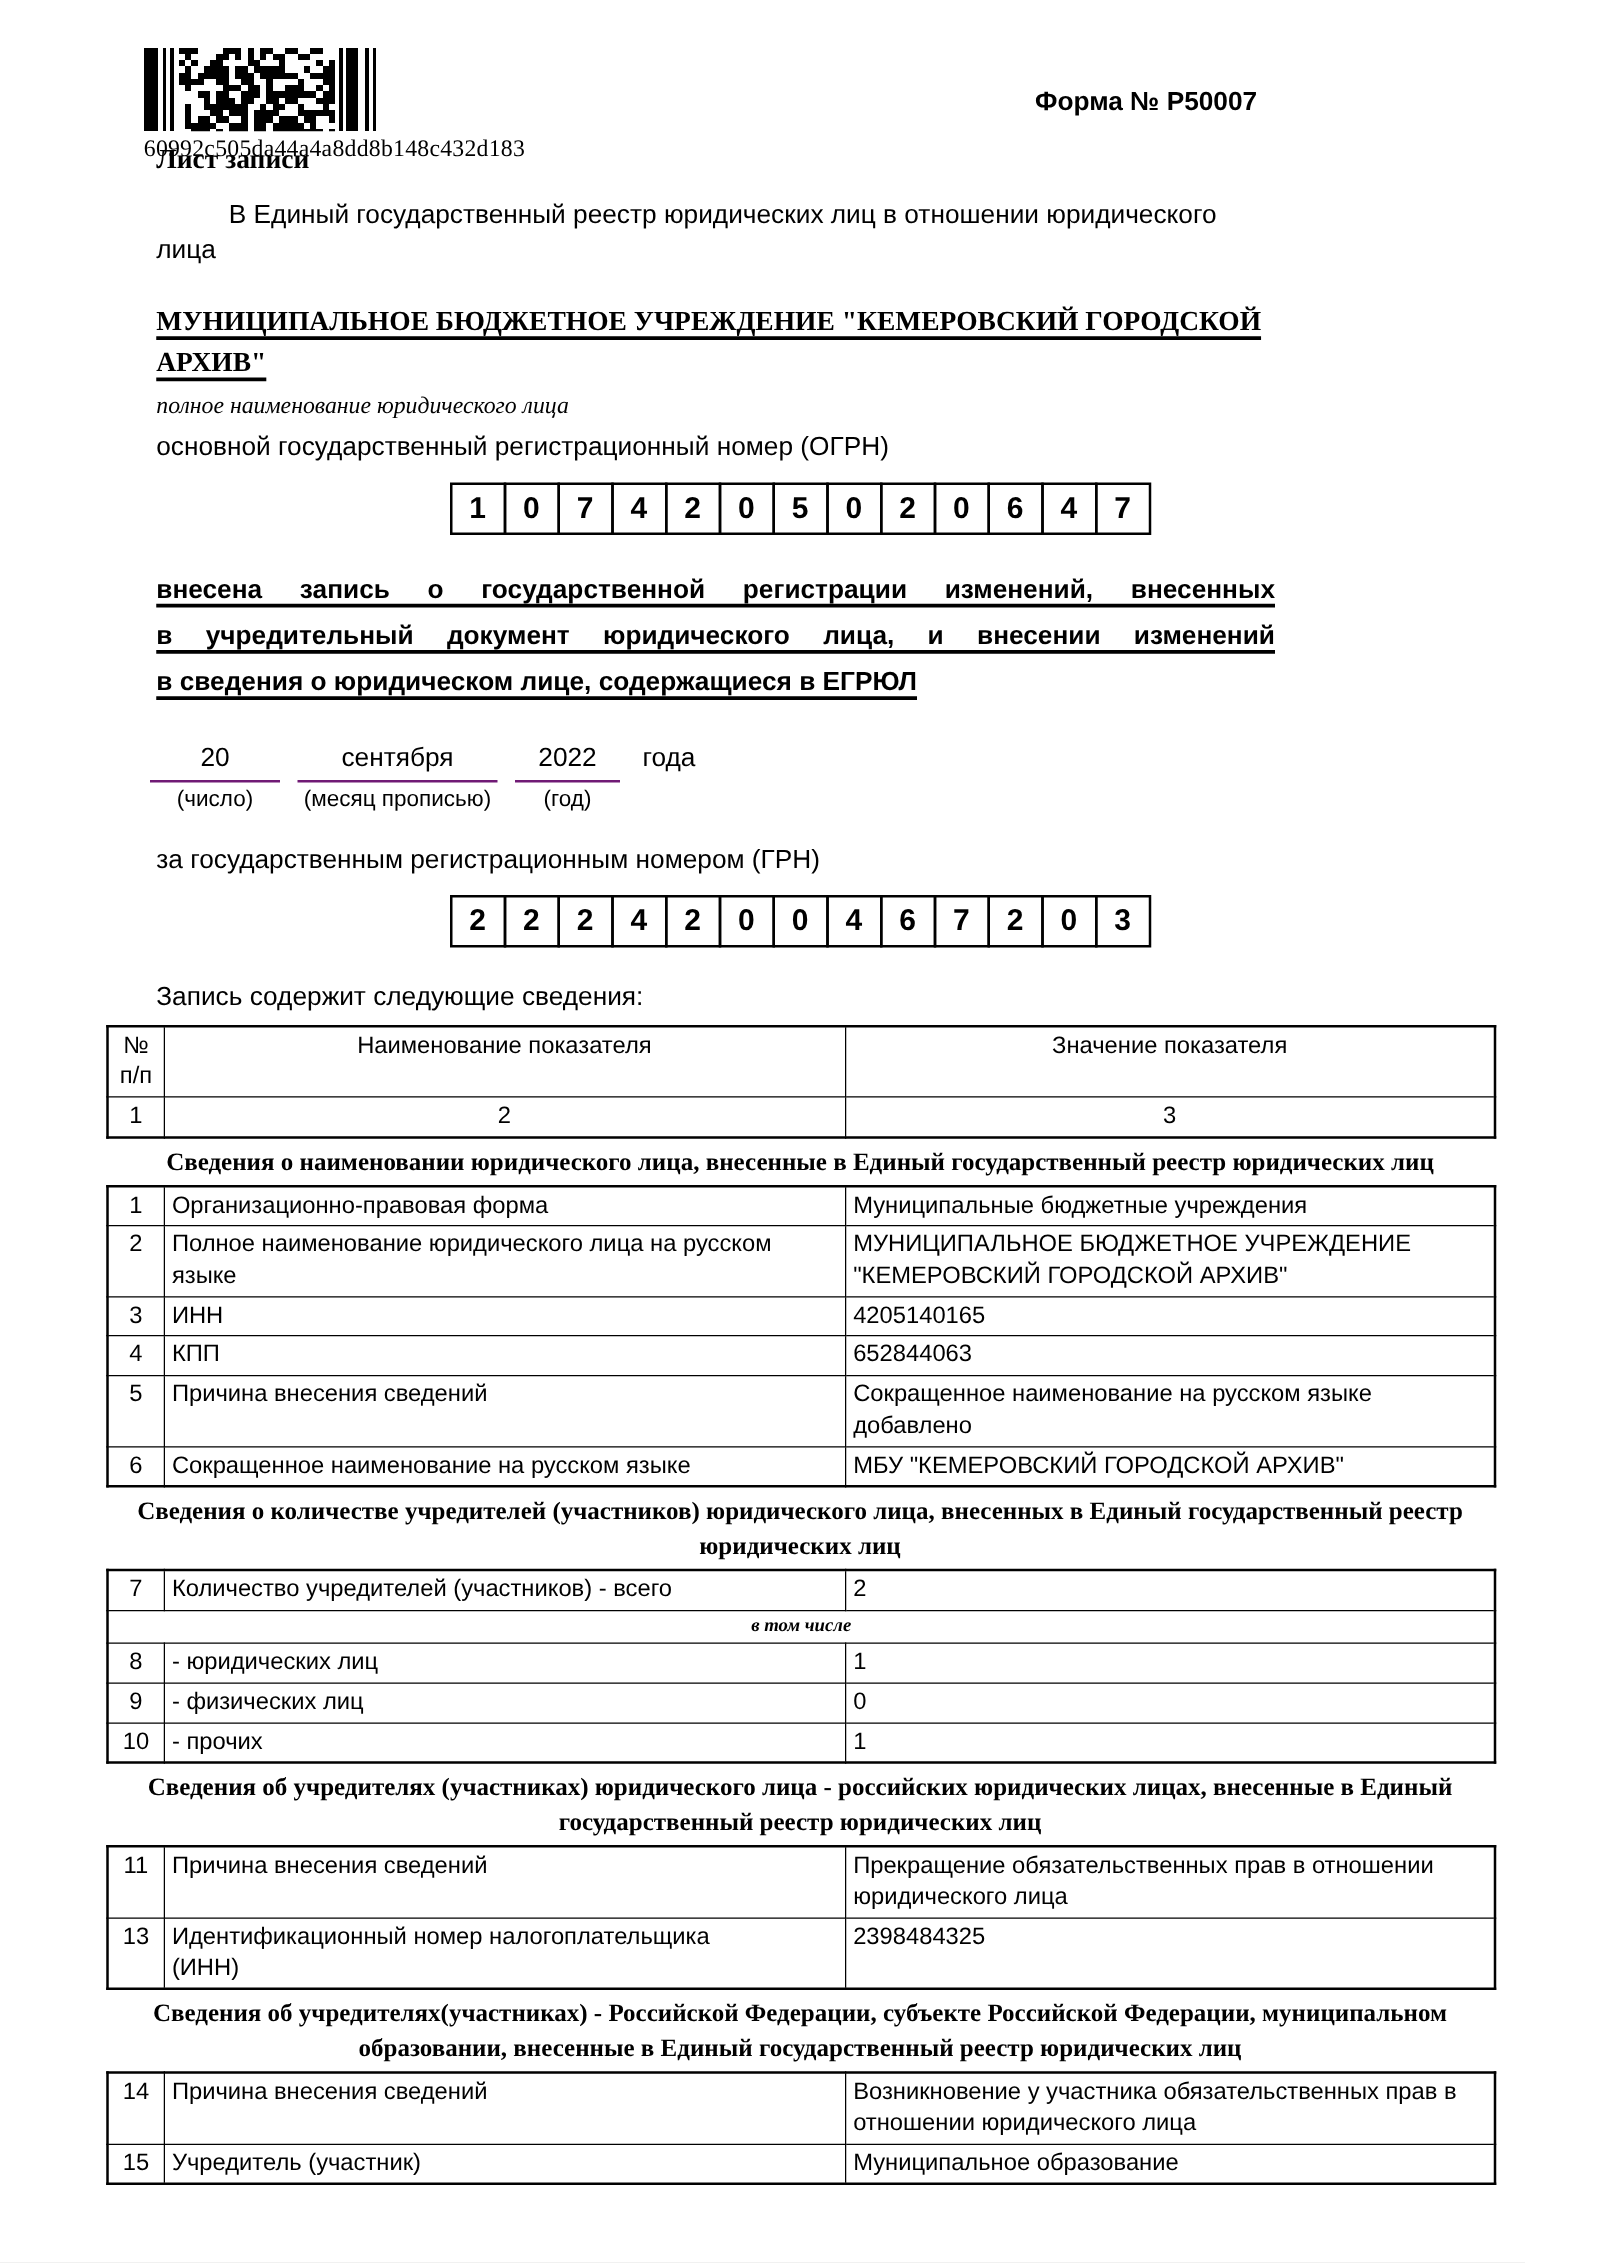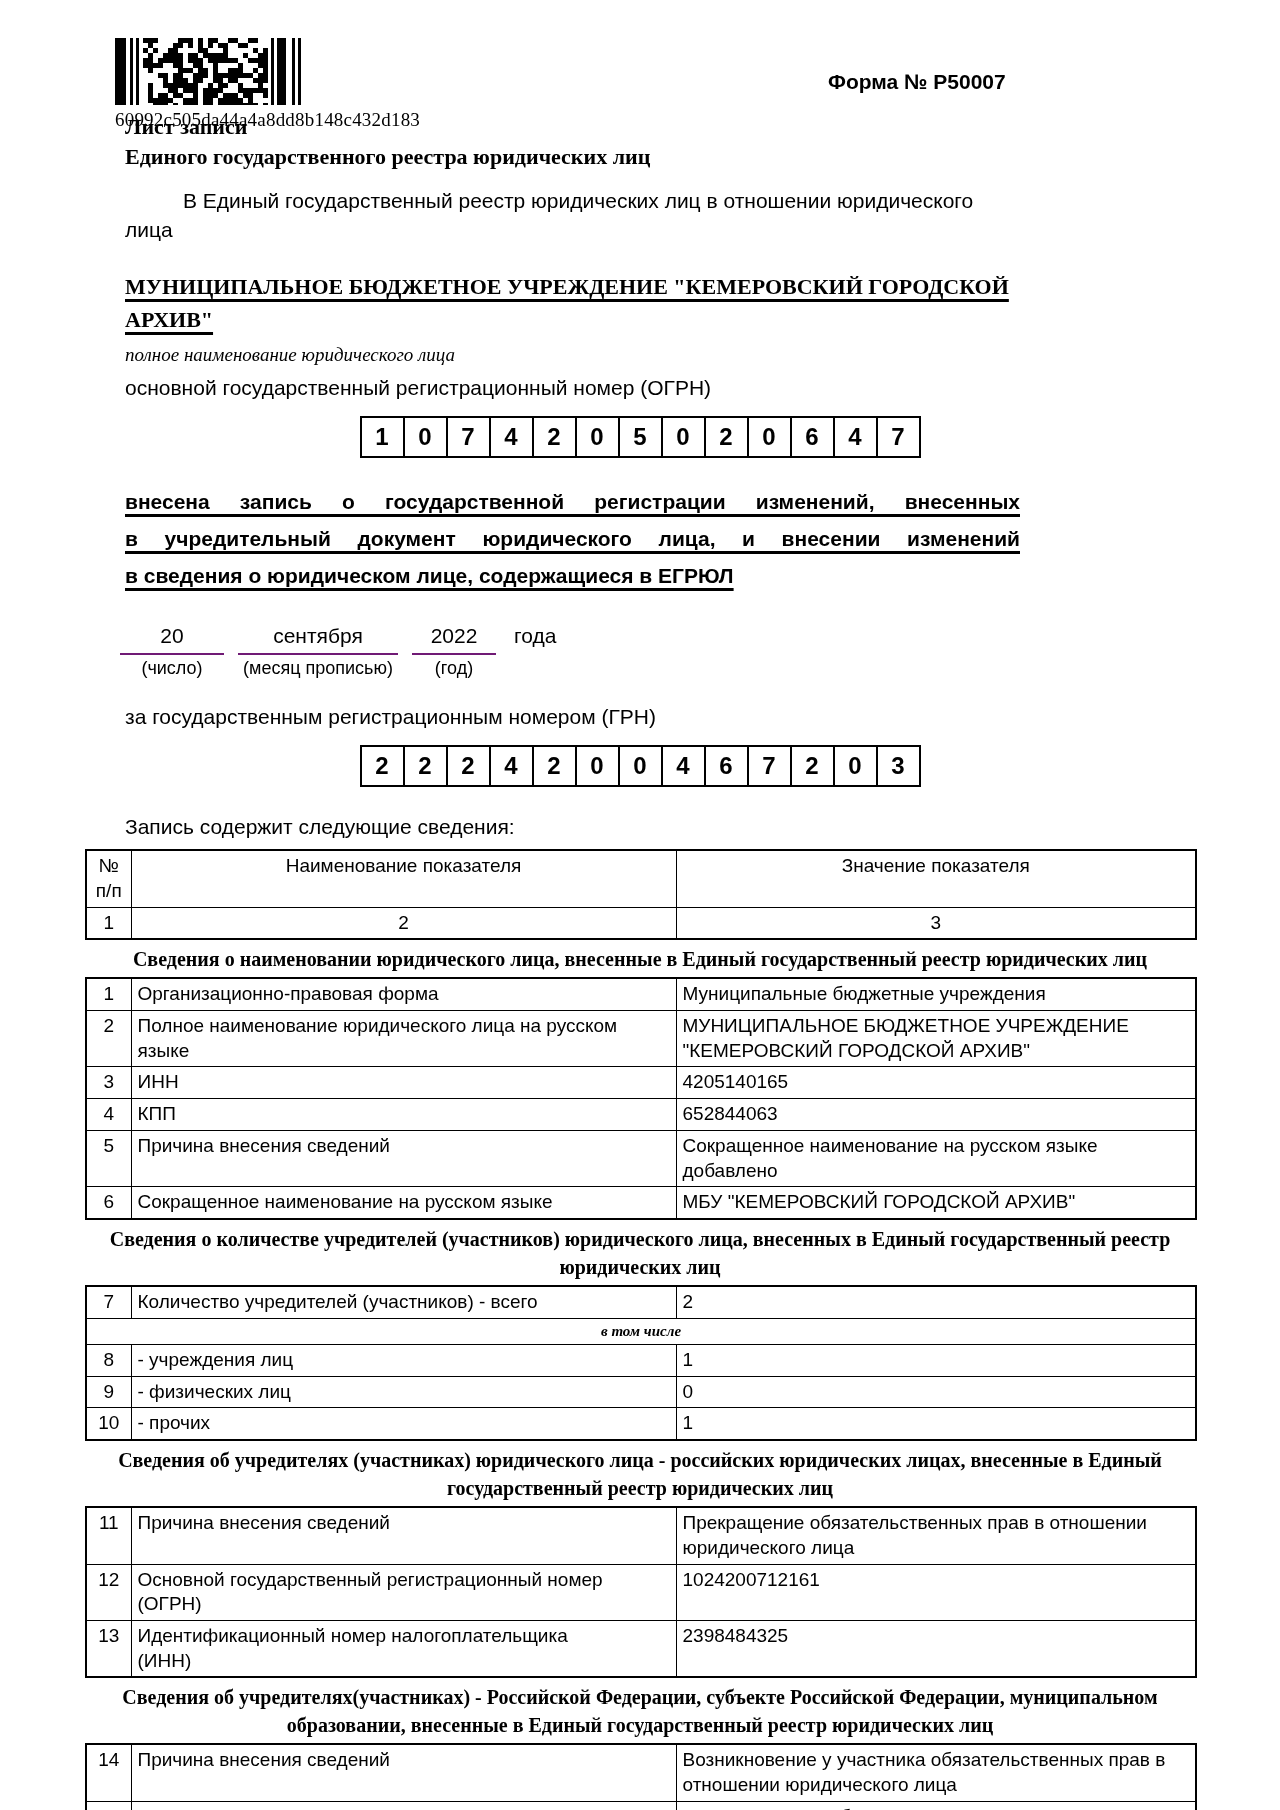--- a/index.html
+++ b/index.html
@@ -341,21 +341,20 @@
     </svg>
     <div class="barcode-caption">60992c505da44a4a8dd8b148c432d183</div>
   </div>
 
   <div class="form-number">Форма № Р50007</div>
 
   <div class="content">
 
     <div class="center-col">
       <div class="doc-title">Лист записи</div>
-      <div class="doc-title">Единого государственного реестра юридических лиц</div>
     </div>
 
     <div class="intro">
       <div class="line1">В Единый государственный реестр юридических лиц в отношении юридического</div>
       <div>лица</div>
     </div>
 
     <div class="center-col">
       <div class="org-name">
         <div>МУНИЦИПАЛЬНОЕ БЮДЖЕТНОЕ УЧРЕЖДЕНИЕ "КЕМЕРОВСКИЙ ГОРОДСКОЙ</div>
@@ -503,21 +502,21 @@
             <tr>
           <td class="cnum">7</td>
           <td>Количество учредителей (участников) - всего</td>
           <td>2</td>
         </tr>
         <tr>
           <td class="subrow" colspan="3">в том числе</td>
         </tr>
         <tr>
           <td class="cnum">8</td>
-          <td>- учреждения лиц</td>
+          <td>- юридических лиц</td>
           <td>1</td>
         </tr>
         <tr>
           <td class="cnum">9</td>
           <td>- физических лиц</td>
           <td>0</td>
         </tr>
         <tr>
           <td class="cnum">10</td>
           <td>- прочих</td>
@@ -536,26 +535,20 @@
             <col style="width:520px">
           </colgroup>
         <tbody>
             <tr>
           <td class="cnum">11</td>
           <td>Причина внесения сведений</td>
           <td>Прекращение  обязательственных прав в отношении
 юридического лица</td>
         </tr>
         <tr>
-          <td class="cnum">12</td>
-          <td>Основной государственный регистрационный номер
-(ОГРН)</td>
-          <td>1024200712161</td>
-        </tr>
-        <tr>
           <td class="cnum">13</td>
           <td>Идентификационный номер налогоплательщика
 (ИНН)</td>
           <td>2398484325</td>
         </tr>
       </tbody>
         </table>
 
       <div class="band">Сведения об учредителях(участниках) - Российской Федерации, субъекте Российской Федерации, муниципальном
 образовании, внесенные в Единый государственный реестр юридических лиц</div>

